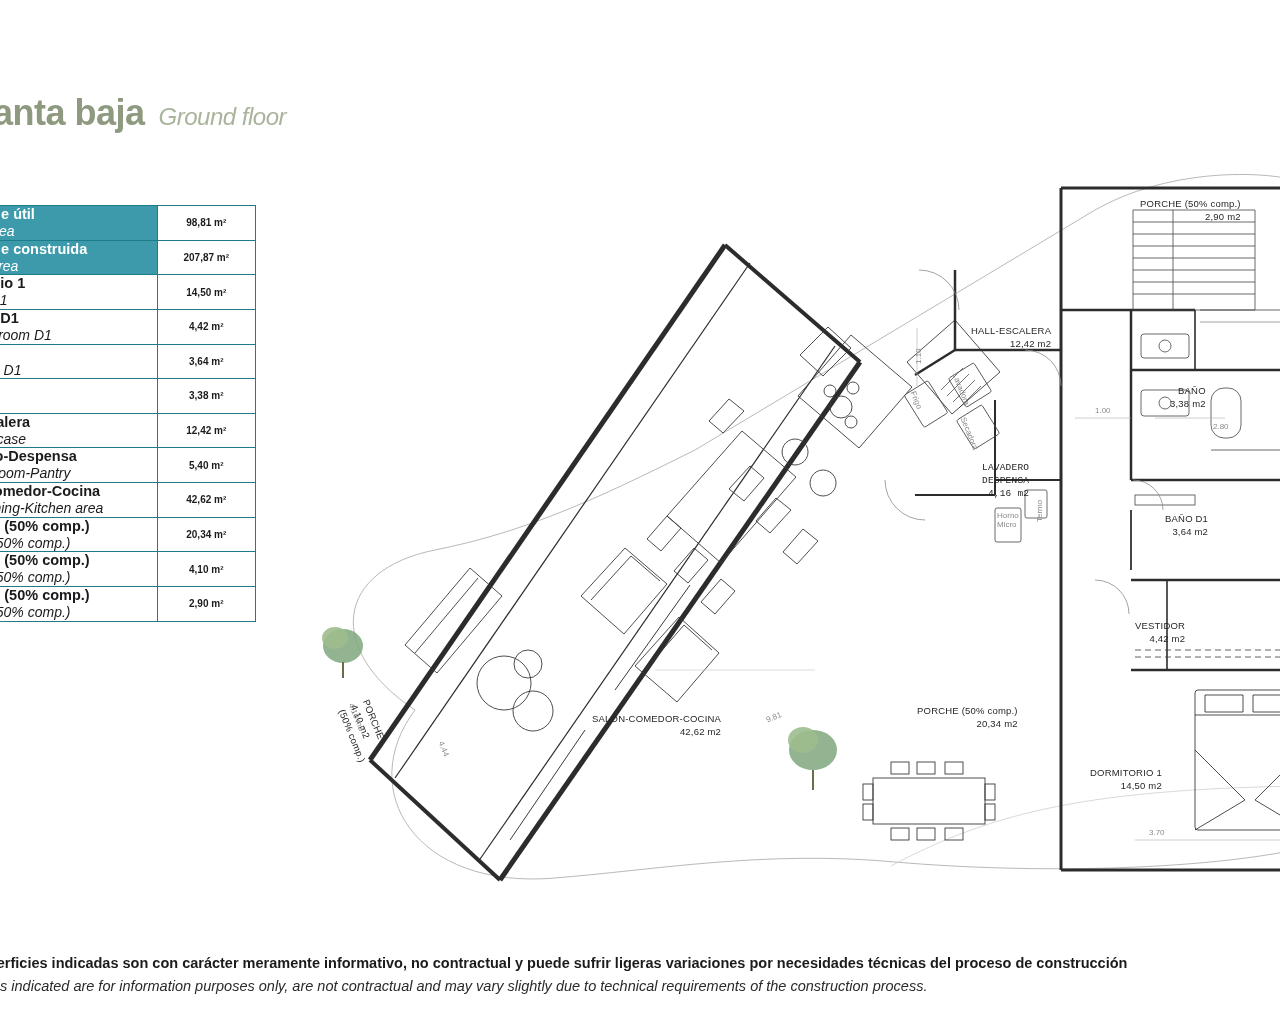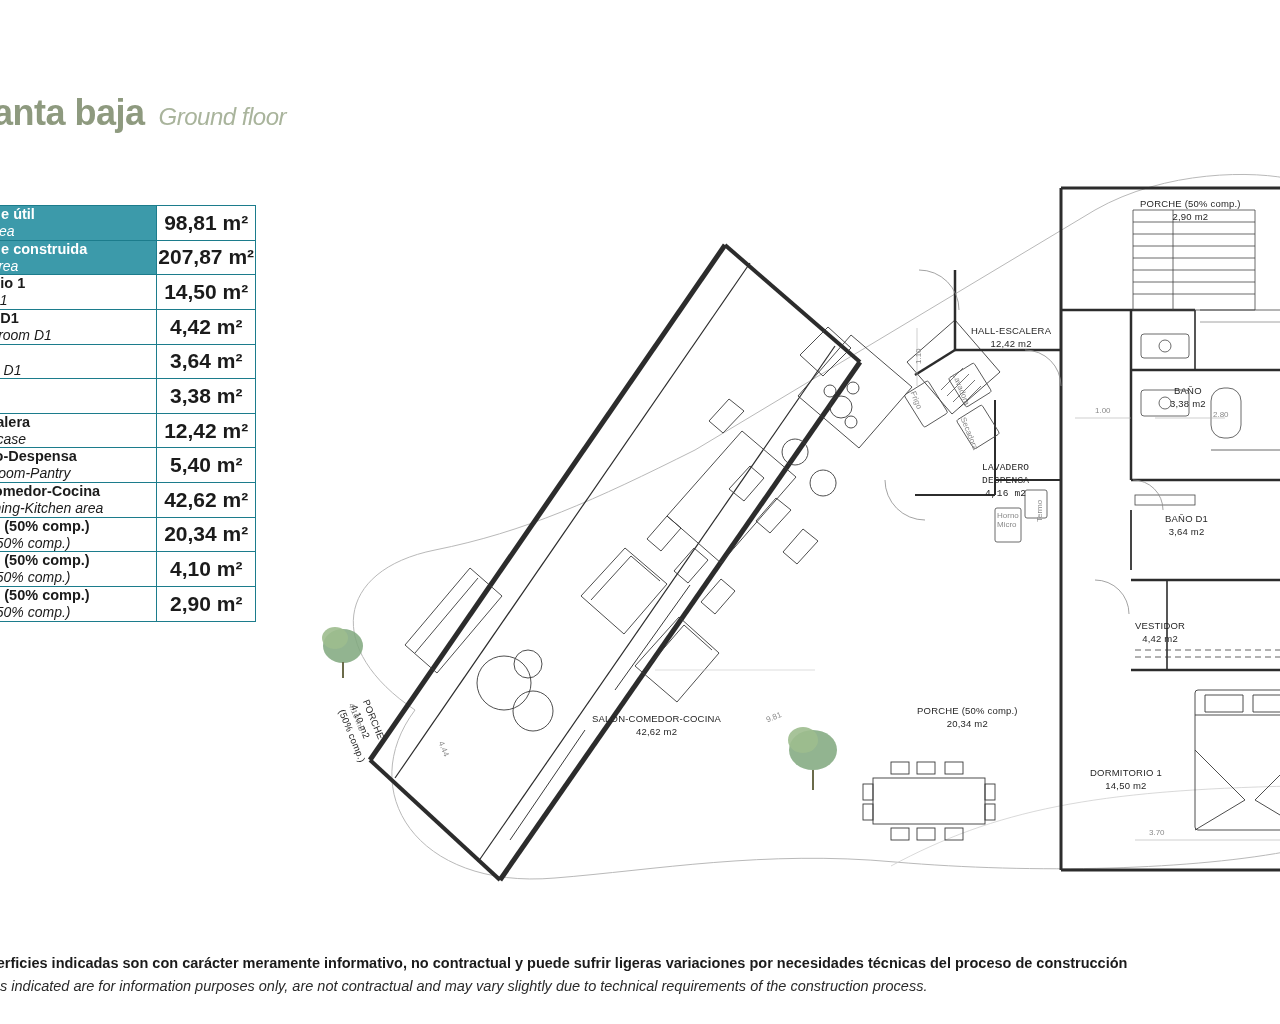--- a/index.html
+++ b/index.html
@@ -51,21 +51,21 @@
     vertical-align: middle;
   }
   .cell-label {
     width: 218px;
     padding: 7px 10px 7px 12px;
     line-height: 1.18;
   }
   .cell-val {
     width: 98px;
     text-align: center;
-    font-size: 21px;
+    font-size: 10px;
     font-weight: bold;
     color: #1b1b1b;
     padding: 6px 4px;
   }
   .lab-es {
     display: block;
     font-weight: bold;
     font-size: 14.5px;
     white-space: nowrap;
   }
@@ -116,21 +116,21 @@
     width: 1000px;
     height: 760px;
   }
   .plan svg { display: block; }
 
   .plan-label {
     position: absolute;
     font-size: 9.5px;
     color: #262626;
     line-height: 1.35;
-    text-align: center;
+    text-align: right;
     white-space: nowrap;
     letter-spacing: 0.2px;
   }
   .plan-label .l2 { display: block; }
   .dim {
     position: absolute;
     font-size: 8px;
     color: #8a8a8a;
     white-space: nowrap;
   }
@@ -463,21 +463,21 @@
   </div>
 
   <div class="dim rot-diag" style="left:622px; top:240px;">Frigo</div>
   <div class="dim rot-diag" style="left:664px; top:222px;">Lavadora</div>
   <div class="dim rot-diag" style="left:672px; top:266px;">Secadora</div>
   <div class="dim" style="left:702px; top:362px; width:24px; white-space:normal; line-height:1.1;">Horno Micro</div>
   <div class="dim rot-90" style="left:740px; top:372px;">Termo</div>
 
   <div class="dim rot-90" style="left:619px; top:214px;">1.10</div>
   <div class="dim" style="left:800px; top:256px;">1.00</div>
-  <div class="dim" style="left:918px; top:260px;">2.80</div>
+  <div class="dim" style="left:918px; top:272px;">2.80</div>
   <div class="dim rot-diag2" style="left:470px; top:566px;">9.81</div>
   <div class="dim rot-diag" style="left:150px; top:590px;">4.44</div>
   <div class="dim rot-diag" style="left:60px; top:552px;">4.10 m2</div>
   <div class="dim" style="left:854px; top:678px;">3.70</div>
 </div>
 
 <div class="footer">
   <div class="footer-es">Las superficies indicadas son con carácter meramente informativo, no contractual y puede sufrir ligeras variaciones por necesidades técnicas del proceso de construcción</div>
   <div class="footer-en">The areas indicated are for information purposes only, are not contractual and may vary slightly due to technical requirements of the construction process.</div>
 </div>

